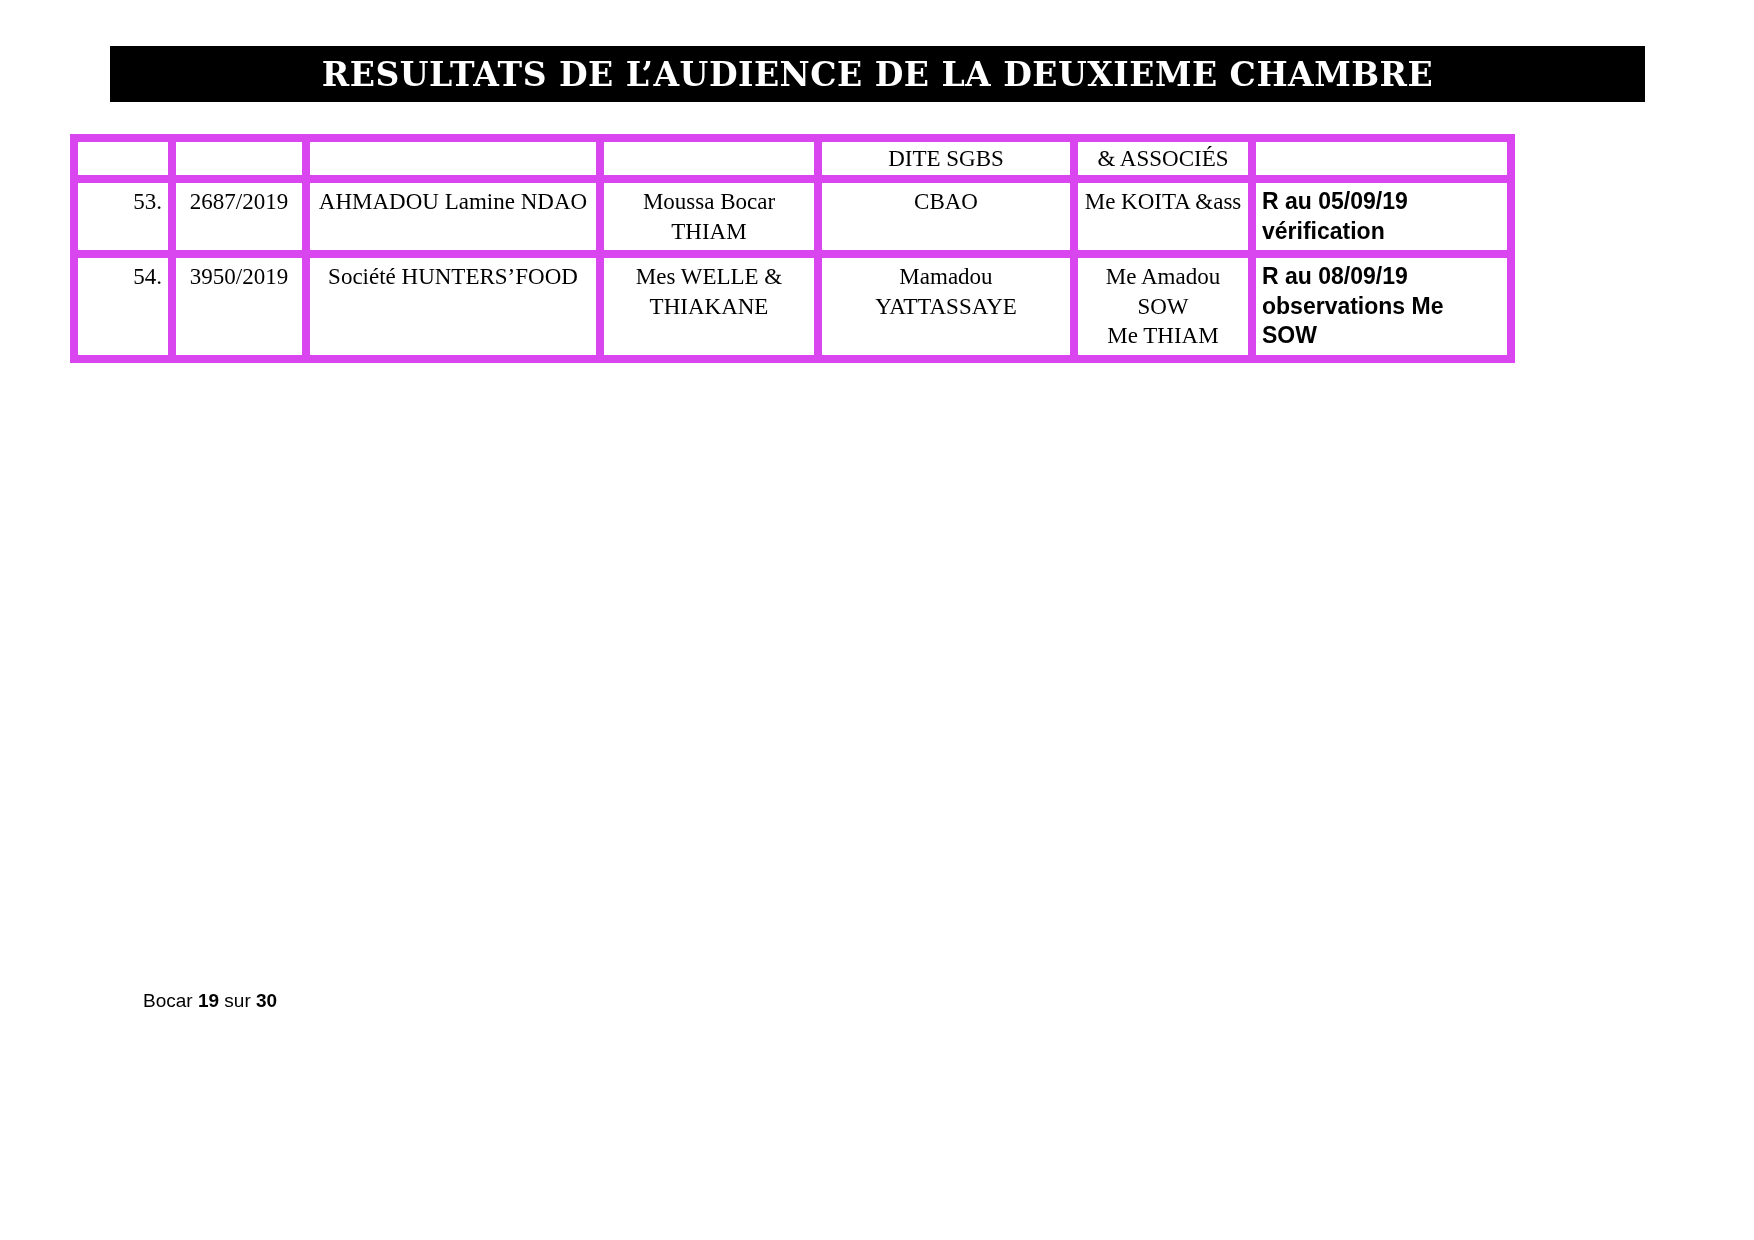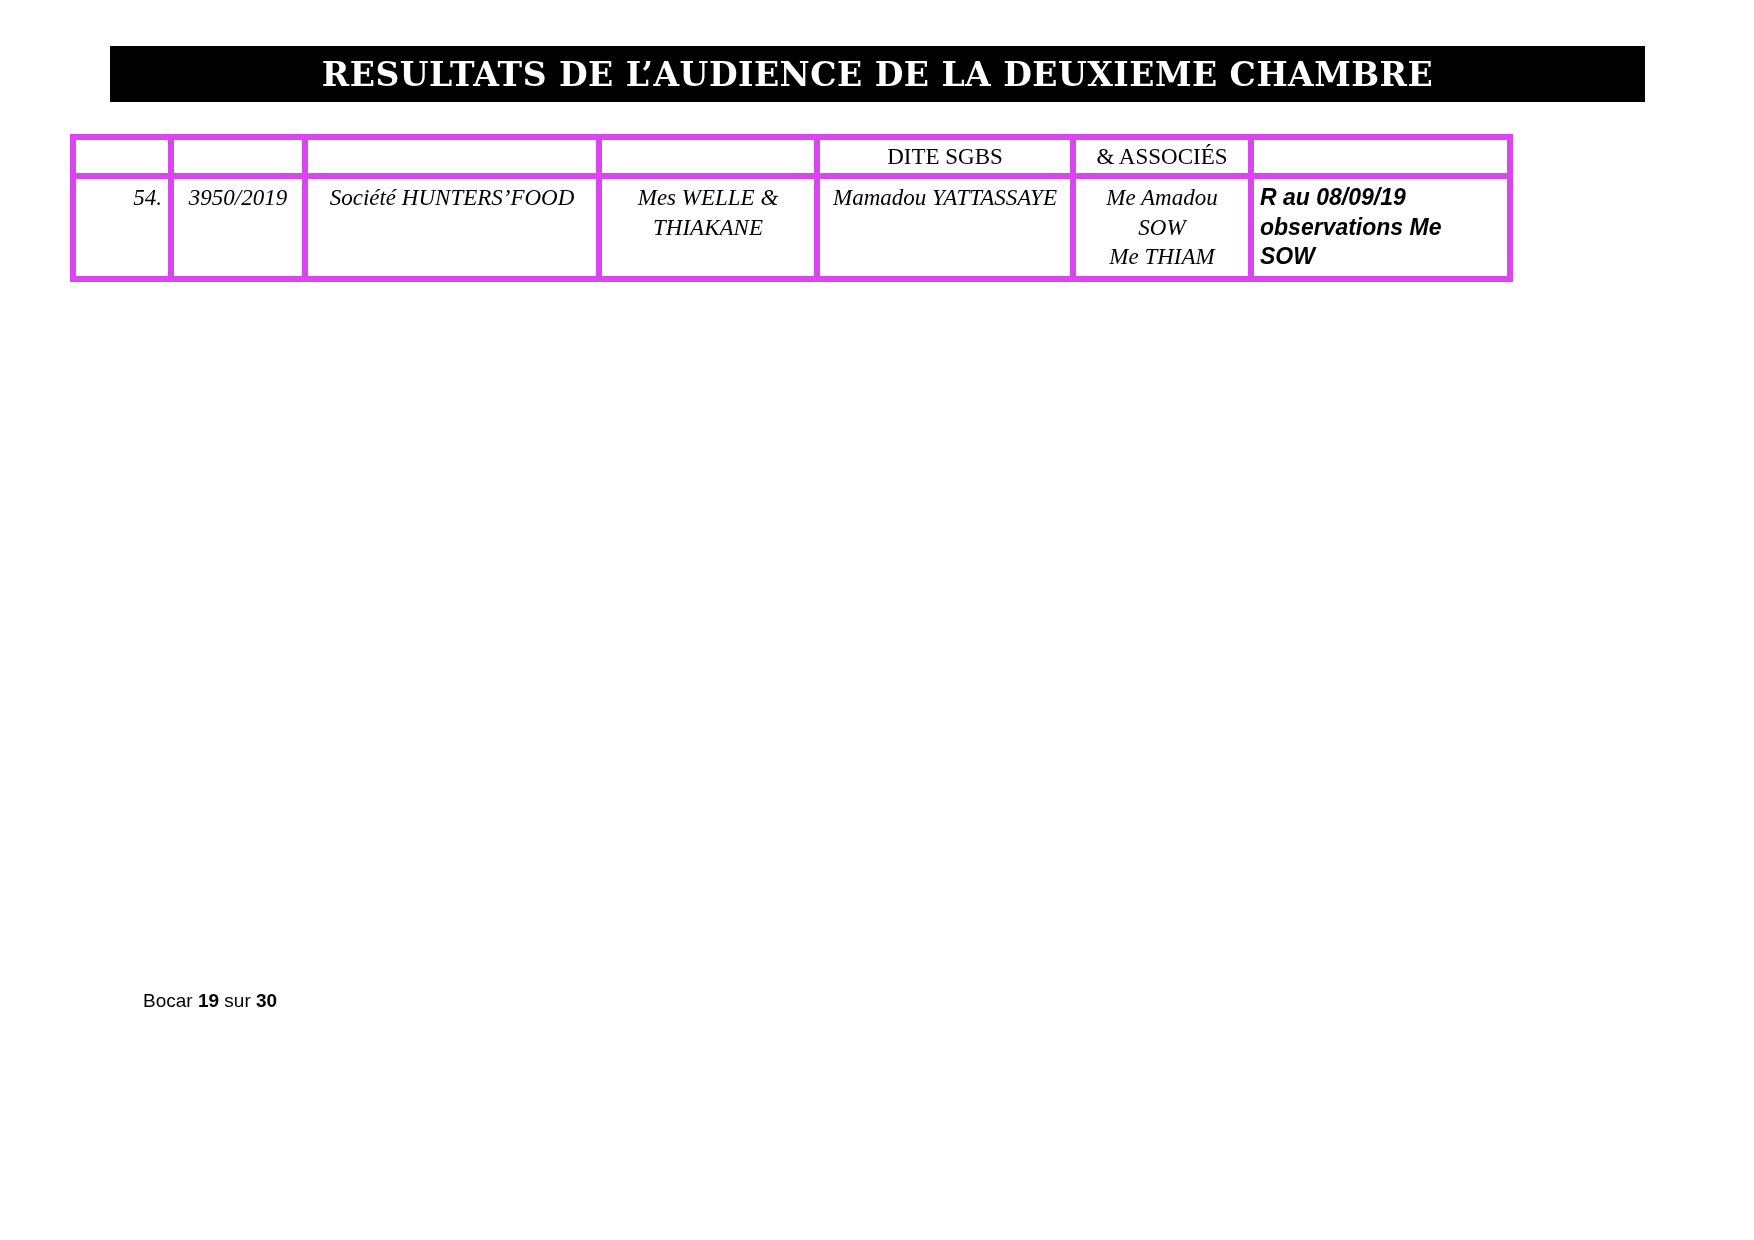--- a/index.html
+++ b/index.html
@@ -49,21 +49,21 @@
   
   .results-table {
     position: absolute;
     left: 70px;
     top: 134px;
     width: 1437px;
     border-collapse: collapse;
     table-layout: fixed;
   }
   .results-table td {
-    border: 6px solid #d946ef;
+    border: 8px solid #d946ef;
     vertical-align: top;
     padding: 4px 6px;
     font-size: 23px;
     line-height: 1.28;
   }
 
   col.c-num { width: 98px; }
   col.c-ref { width: 134px; }
   col.c-party1 { width: 294px; }
   col.c-party2 { width: 218px; }
@@ -85,21 +85,21 @@
     font-family: "Liberation Sans", sans-serif;
     font-weight: bold;
     font-size: 20px;
     line-height: 1.3;
     text-align: left;
     vertical-align: top;
     padding-top: 10px;
   }
 
   .row53 td { height: 50px; }
-  .row54 td { height: 78px; font-style: italic; }
+  .row54 td { height: 78px; }
 
   
   .footer {
     position: absolute;
     left: 143px;
     top: 990px;
     font-family: "Liberation Sans", sans-serif;
     font-size: 19px;
     color: #000000;
   }
@@ -128,20 +128,29 @@
       <tr class="row-header">
         <td></td>
         <td></td>
         <td></td>
         <td></td>
         <td class="cell-center">DITE SGBS</td>
         <td class="cell-center">&amp; ASSOCIÉS</td>
         <td></td>
       </tr>
 
+      <tr class="row53">
+        <td class="num-cell">53.</td>
+        <td class="cell-center">2687/2019</td>
+        <td class="cell-center">AHMADOU Lamine NDAO</td>
+        <td class="cell-center">Moussa Bocar THIAM</td>
+        <td class="cell-center">CBAO</td>
+        <td class="cell-center">Me KOITA &amp;ass</td>
+        <td class="decision-cell">R au 05/09/19 vérification</td>
+      </tr>
 
       <tr class="row54">
         <td class="num-cell">54.</td>
         <td class="cell-center">3950/2019</td>
         <td class="cell-center">Société HUNTERS’FOOD</td>
         <td class="cell-center">Mes WELLE &amp; THIAKANE</td>
         <td class="cell-center">Mamadou YATTASSAYE</td>
         <td class="cell-center" style="white-space: pre-line;">Me Amadou SOW
 Me THIAM</td>
         <td class="decision-cell">R au 08/09/19 observations Me SOW</td>

